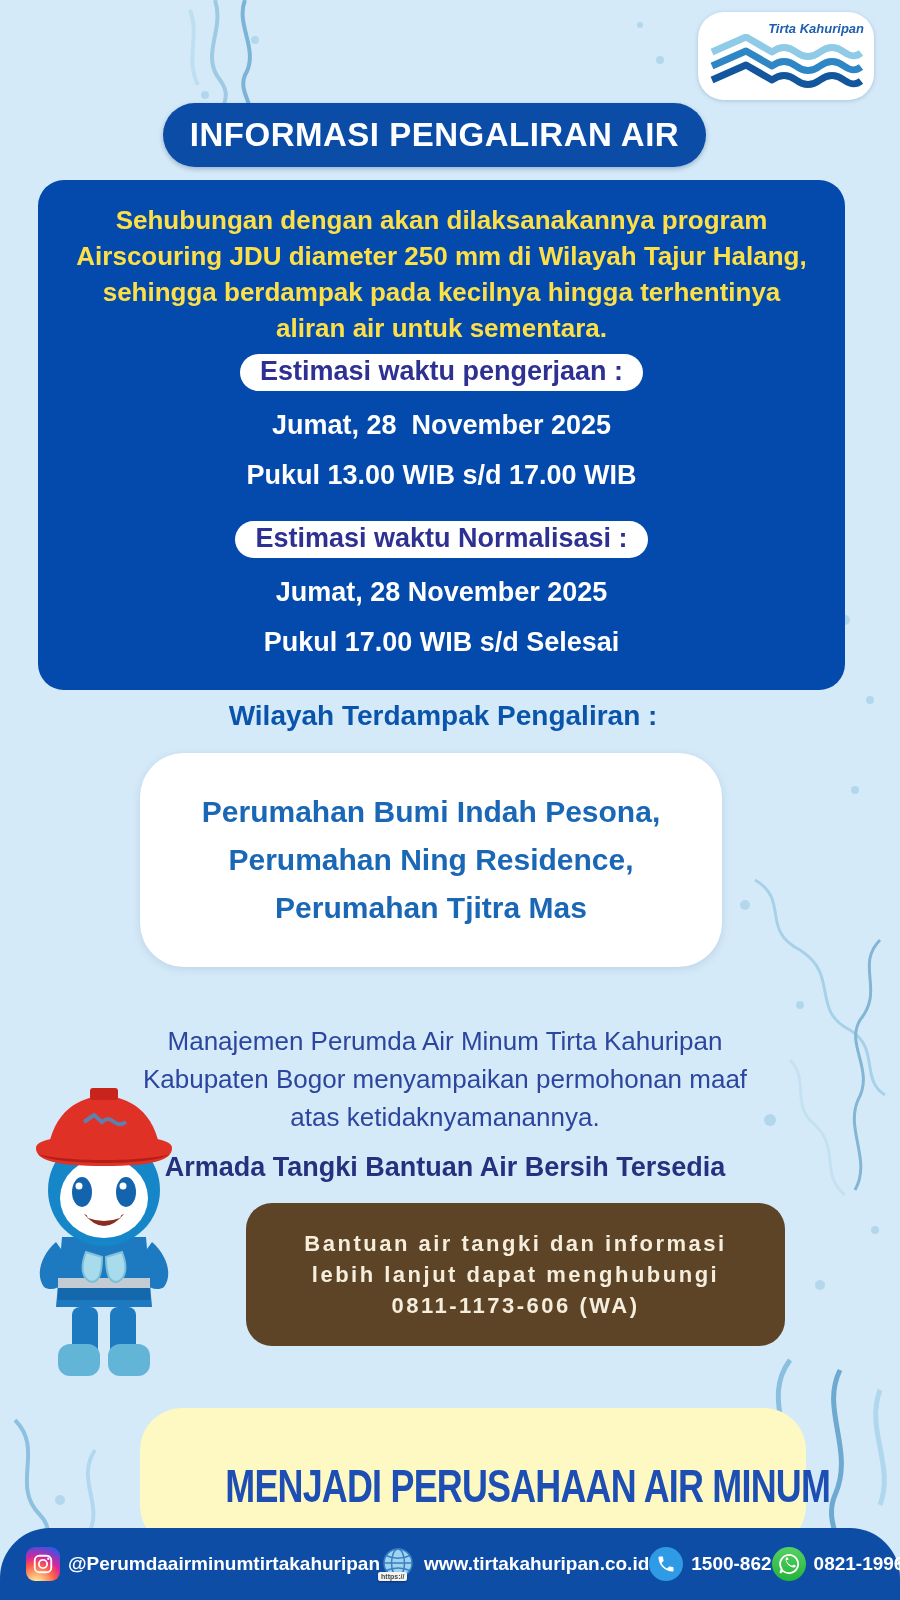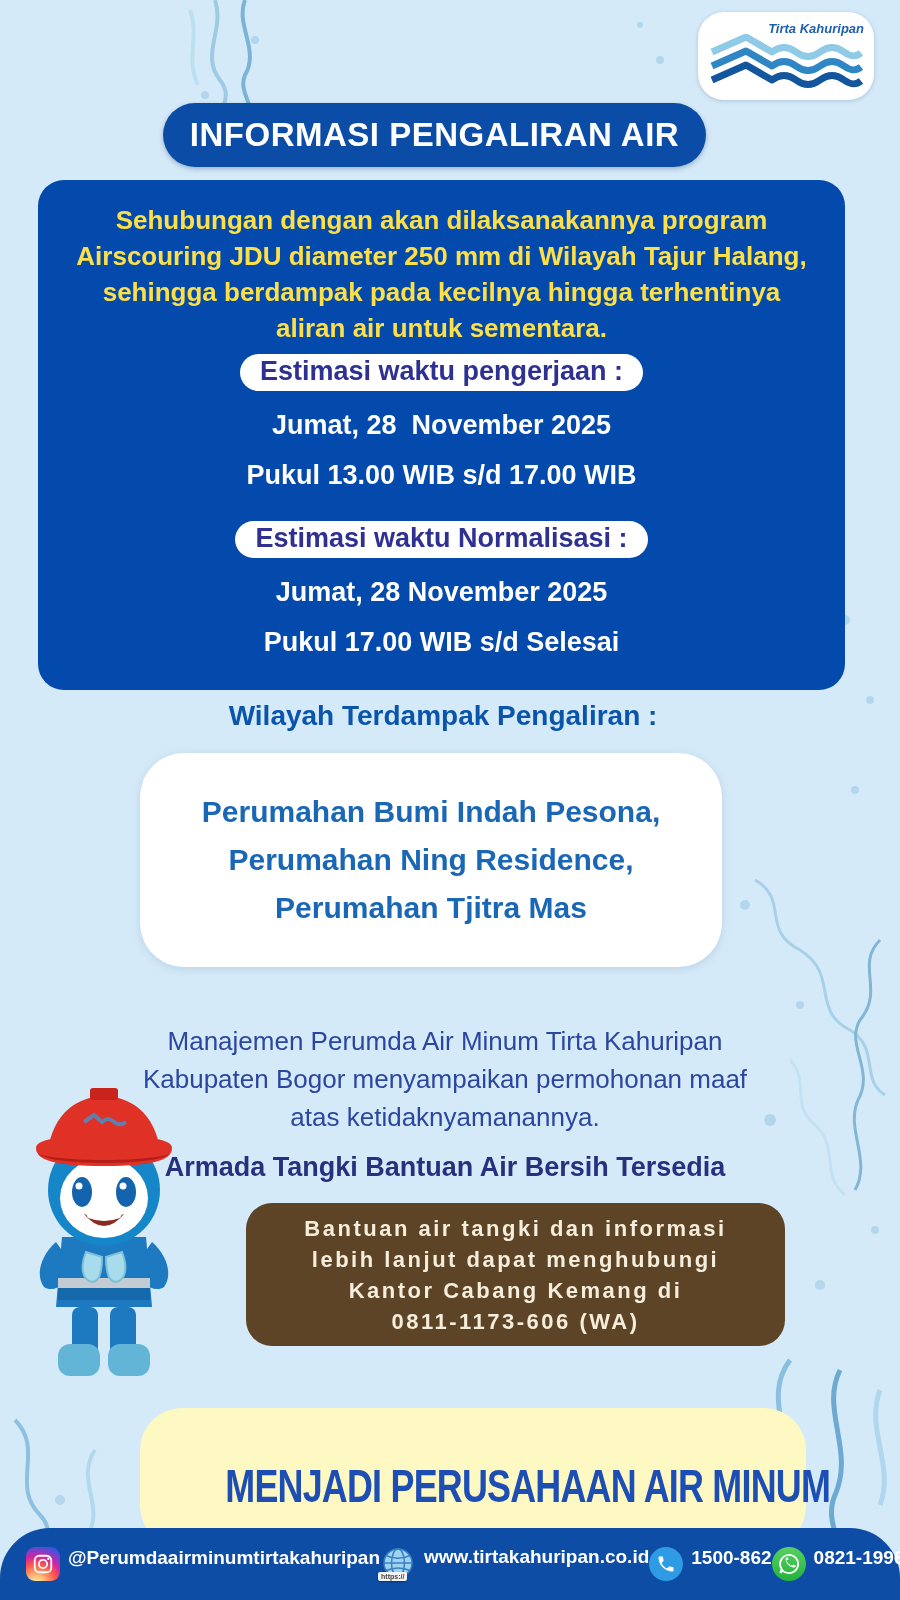--- a/index.html
+++ b/index.html
@@ -100,21 +100,21 @@
     font-family:"Liberation Sans","DejaVu Sans",sans-serif;letter-spacing:-1px;
   }
 
   
   .footer{
     position:absolute;left:0;bottom:0;width:900px;height:72px;
     background:#0d4da6;border-radius:50px 50px 0 0;
     display:flex;align-items:center;justify-content:space-between;
     padding:0 26px;box-sizing:border-box;z-index:5;
   }
-  .f-item{display:flex;gap:8px;cursor:pointer;}
+  .f-item{display:flex;align-items:center;gap:8px;cursor:pointer;}
   .f-item > span.f-label{color:#ffffff;font-size:19px;font-weight:bold;white-space:nowrap;}
   .ig-icon{
     width:34px;height:34px;border-radius:9px;flex:0 0 auto;
     background:radial-gradient(circle at 30% 110%,#fdf497 5%,#fd5949 45%,#d6249f 62%,#285AEB 92%);
     display:flex;align-items:center;justify-content:center;
   }
   .globe-wrap{position:relative;width:36px;height:36px;flex:0 0 auto;}
   .https-badge{
     position:absolute;left:-2px;bottom:1px;background:#f3f3f3;color:#444;
     font-size:7px;font-weight:bold;padding:1px 3px;border-radius:2px;
@@ -247,21 +247,20 @@
     <rect x="76" y="6" width="28" height="12" rx="3" fill="#c9241b"></rect>
     <path d="M22,66 C22,58 40,54 90,54 C140,54 158,58 158,66 C158,78 140,84 90,84 C40,84 22,78 22,66 Z" fill="#e03127"></path>
     <path d="M24,72 C50,80 130,80 156,72 C140,84 40,84 24,72 Z" fill="#b31f17"></path>
     <path d="M70,40 L80,33 L88,40 C92,36 96,36 100,40 C104,43 108,43 112,40" fill="none" stroke="#5f7fae" stroke-width="4"></path>
   </svg>
 
   <div class="armada">Armada Tangki Bantuan Air Bersih Tersedia</div>
   <div class="brown-box">
     <div>Bantuan air tangki dan informasi</div>
     <div>lebih lanjut dapat menghubungi</div>
-    <div>Kantor Cabang Kemang di</div>
     <div>0811-1173-606 (WA)</div>
   </div>
 
   <div class="tagline-box">
     <div class="tagline-line">MENJADI PERUSAHAAN AIR MINUM</div>
     <div class="tagline-line">TERMAJU DAN TERBAIK DI INDONESIA</div>
   </div>
 
   <div class="footer">
     <div class="f-item">

